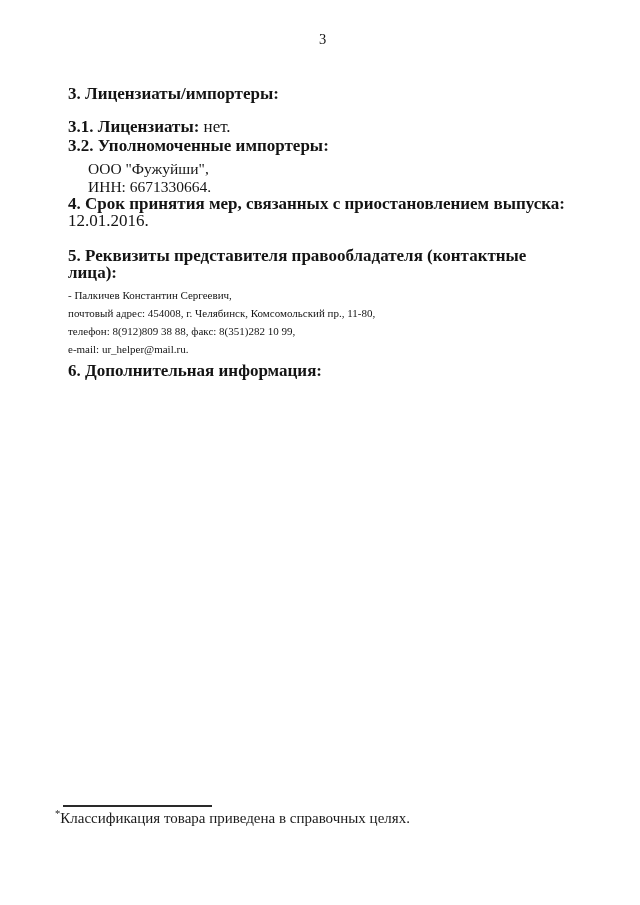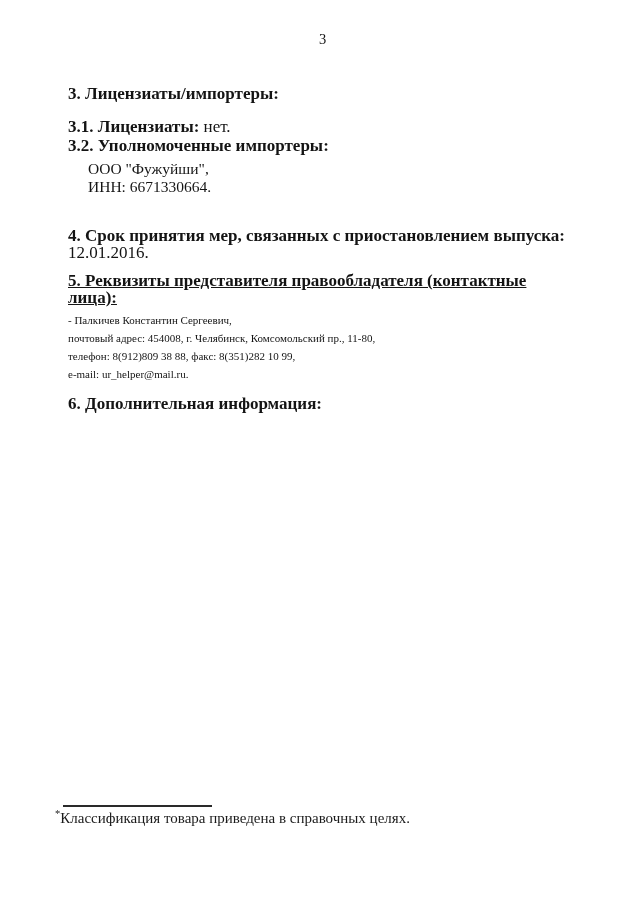--- a/index.html
+++ b/index.html
@@ -35,28 +35,28 @@
   .b { font-weight: bold; }
   .s3  { margin-top: 37px; }
   .s31 { margin-top: 16px; }
   .s32 { margin-top: 2px; }
   .importer {
     margin-top: 6px;
     padding-left: 20px;
     font-size: 15.5px;
     line-height: 17.5px;
   }
-  .s4 { margin-top: 32px; }
-  .s5 { margin-top: 11px; text-decoration: underline; }
+  .s4 { margin-top: 0; }
+  .s5 { margin-top: 18px; }
   .contact {
     margin-top: 5px;
     font-size: 11px;
     line-height: 18px;
   }
-  .s6 { margin-top: 12px; }
+  .s6 { margin-top: 4px; }
   .p61 {
     margin-top: 10px;
     font-size: 15.5px;
     line-height: 18px;
     font-weight: bold;
   }
   .p61 .just {
     text-align: justify;
     text-align-last: justify;
   }

